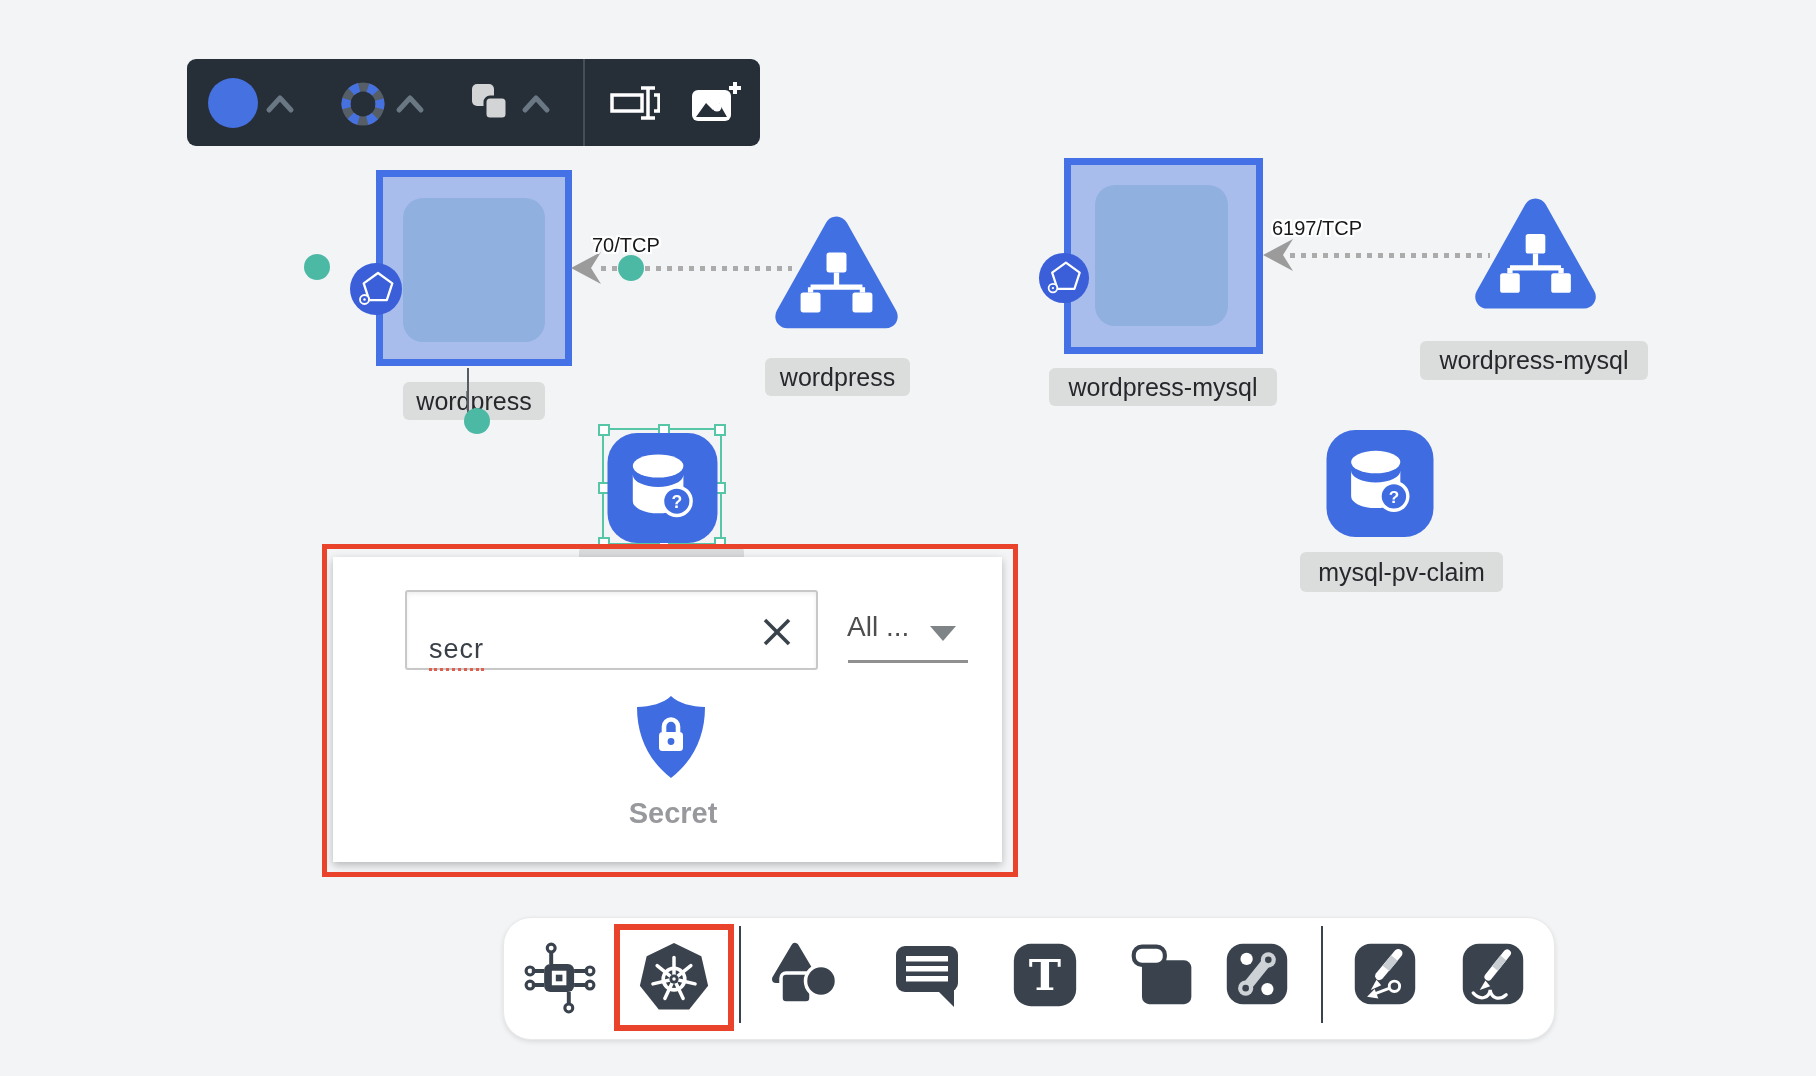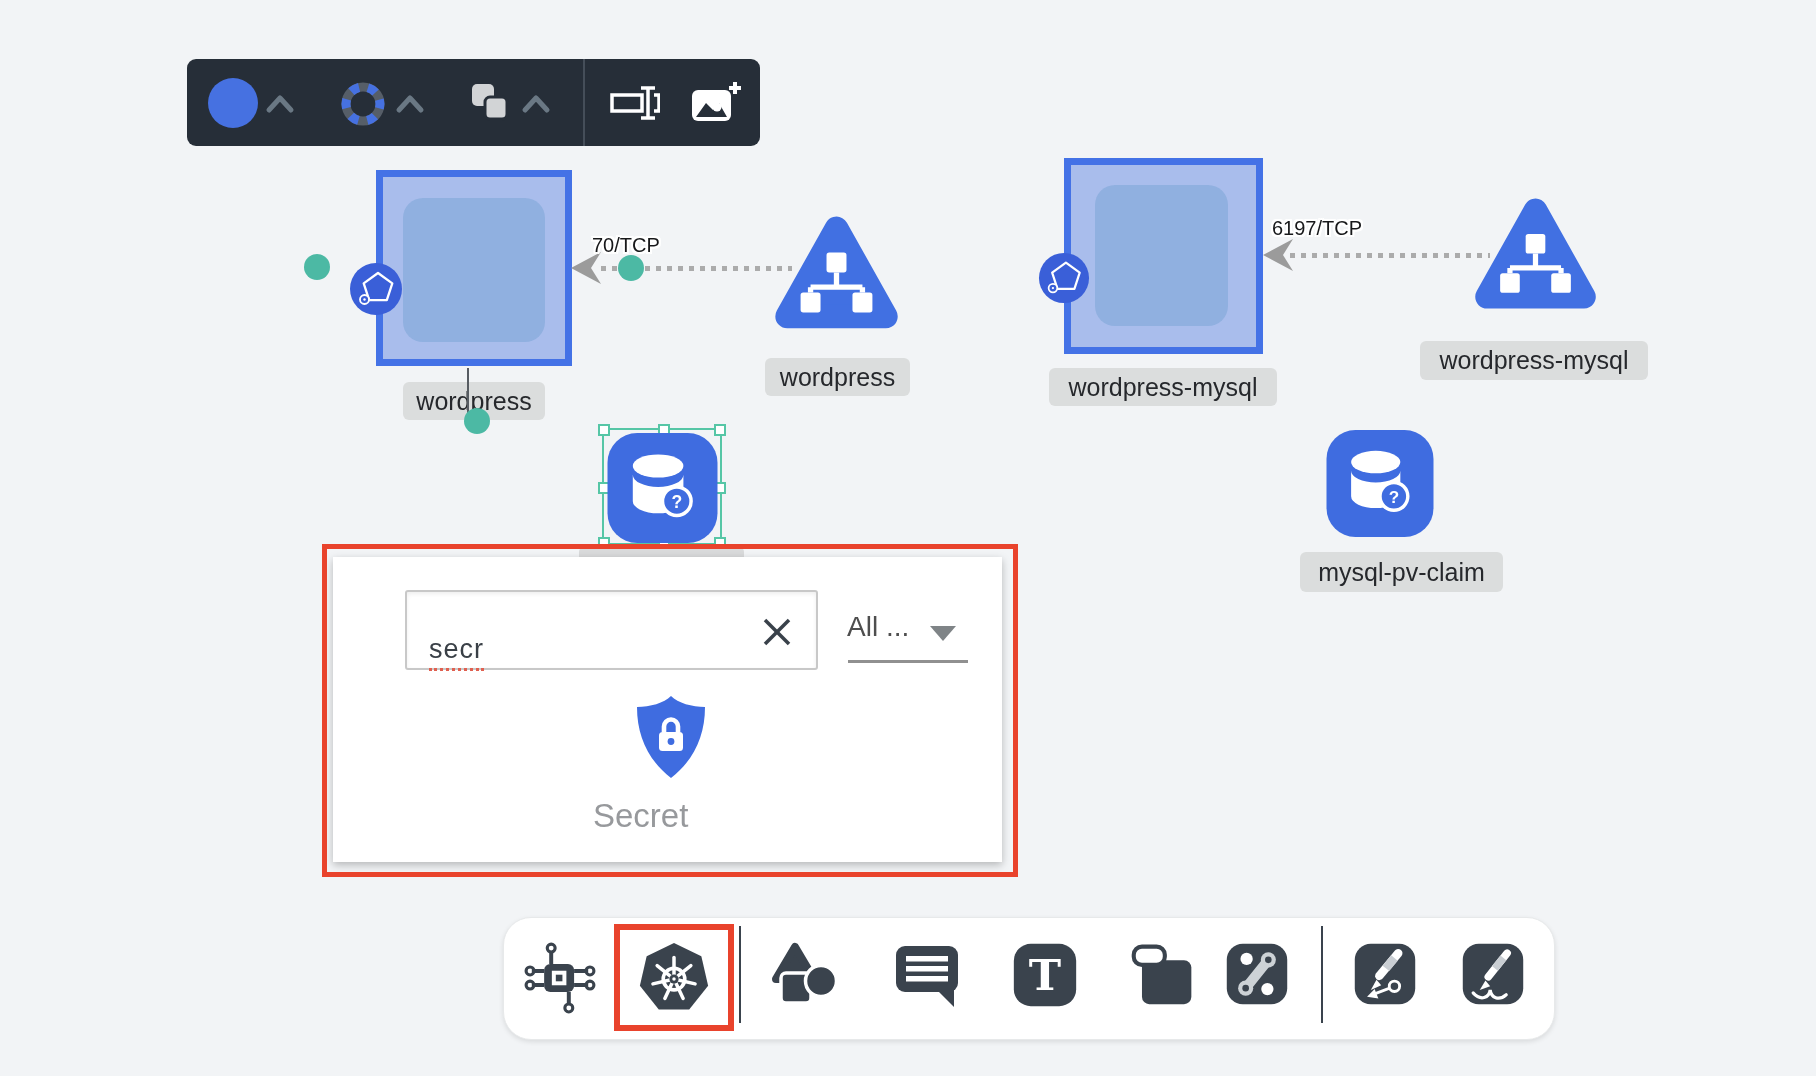--- a/index.html
+++ b/index.html
@@ -34,21 +34,21 @@
   .red-outline{box-sizing:border-box;border:5px solid #e9432c;}
   .dialog{background:#ffffff;box-shadow:0 3px 8px rgba(0,0,0,0.25);}
   .search-field{box-sizing:border-box;border:2px solid #c8c8c8;border-radius:3px;background:#fff;
                 box-shadow:inset 0 2px 4px rgba(0,0,0,0.07);display:flex;align-items:center;}
   .search-text{margin-left:22px;font-size:27px;color:#3a4047;letter-spacing:1px;
                border-bottom:3px dotted #e06050;padding-bottom:3px;margin-top:45px;}
   .filter-text{font-size:28px;color:#4e4e4e;white-space:nowrap;}
   .filter-caret{width:0;height:0;border-left:13px solid transparent;border-right:13px solid transparent;
                 border-top:15px solid #7f8487;}
   .filter-underline{height:3px;background:#909090;}
-  .result-caption{font-size:33px;color:#97999c;}
+  .result-caption{font-size:29px;color:#97999c;text-align:center;font-weight:bold;}
   .label-sliver{background:#d9dadb;border-radius:4px 4px 0 0;}
 
   
   .dock{left:503px;top:917px;width:1050px;height:121px;background:#ffffff;border:1px solid #e7e9ea;
         border-radius:28px;box-shadow:0 2px 5px rgba(0,0,0,0.10);}
   .dock-divider{position:absolute;width:2px;background:#3a434d;}
   .tool-highlight{box-sizing:border-box;border:6px solid #e9432c;}
   .dock-btn{position:absolute;display:block;background:transparent;border:none;padding:0;cursor:pointer;}
 </style>
 </head>

